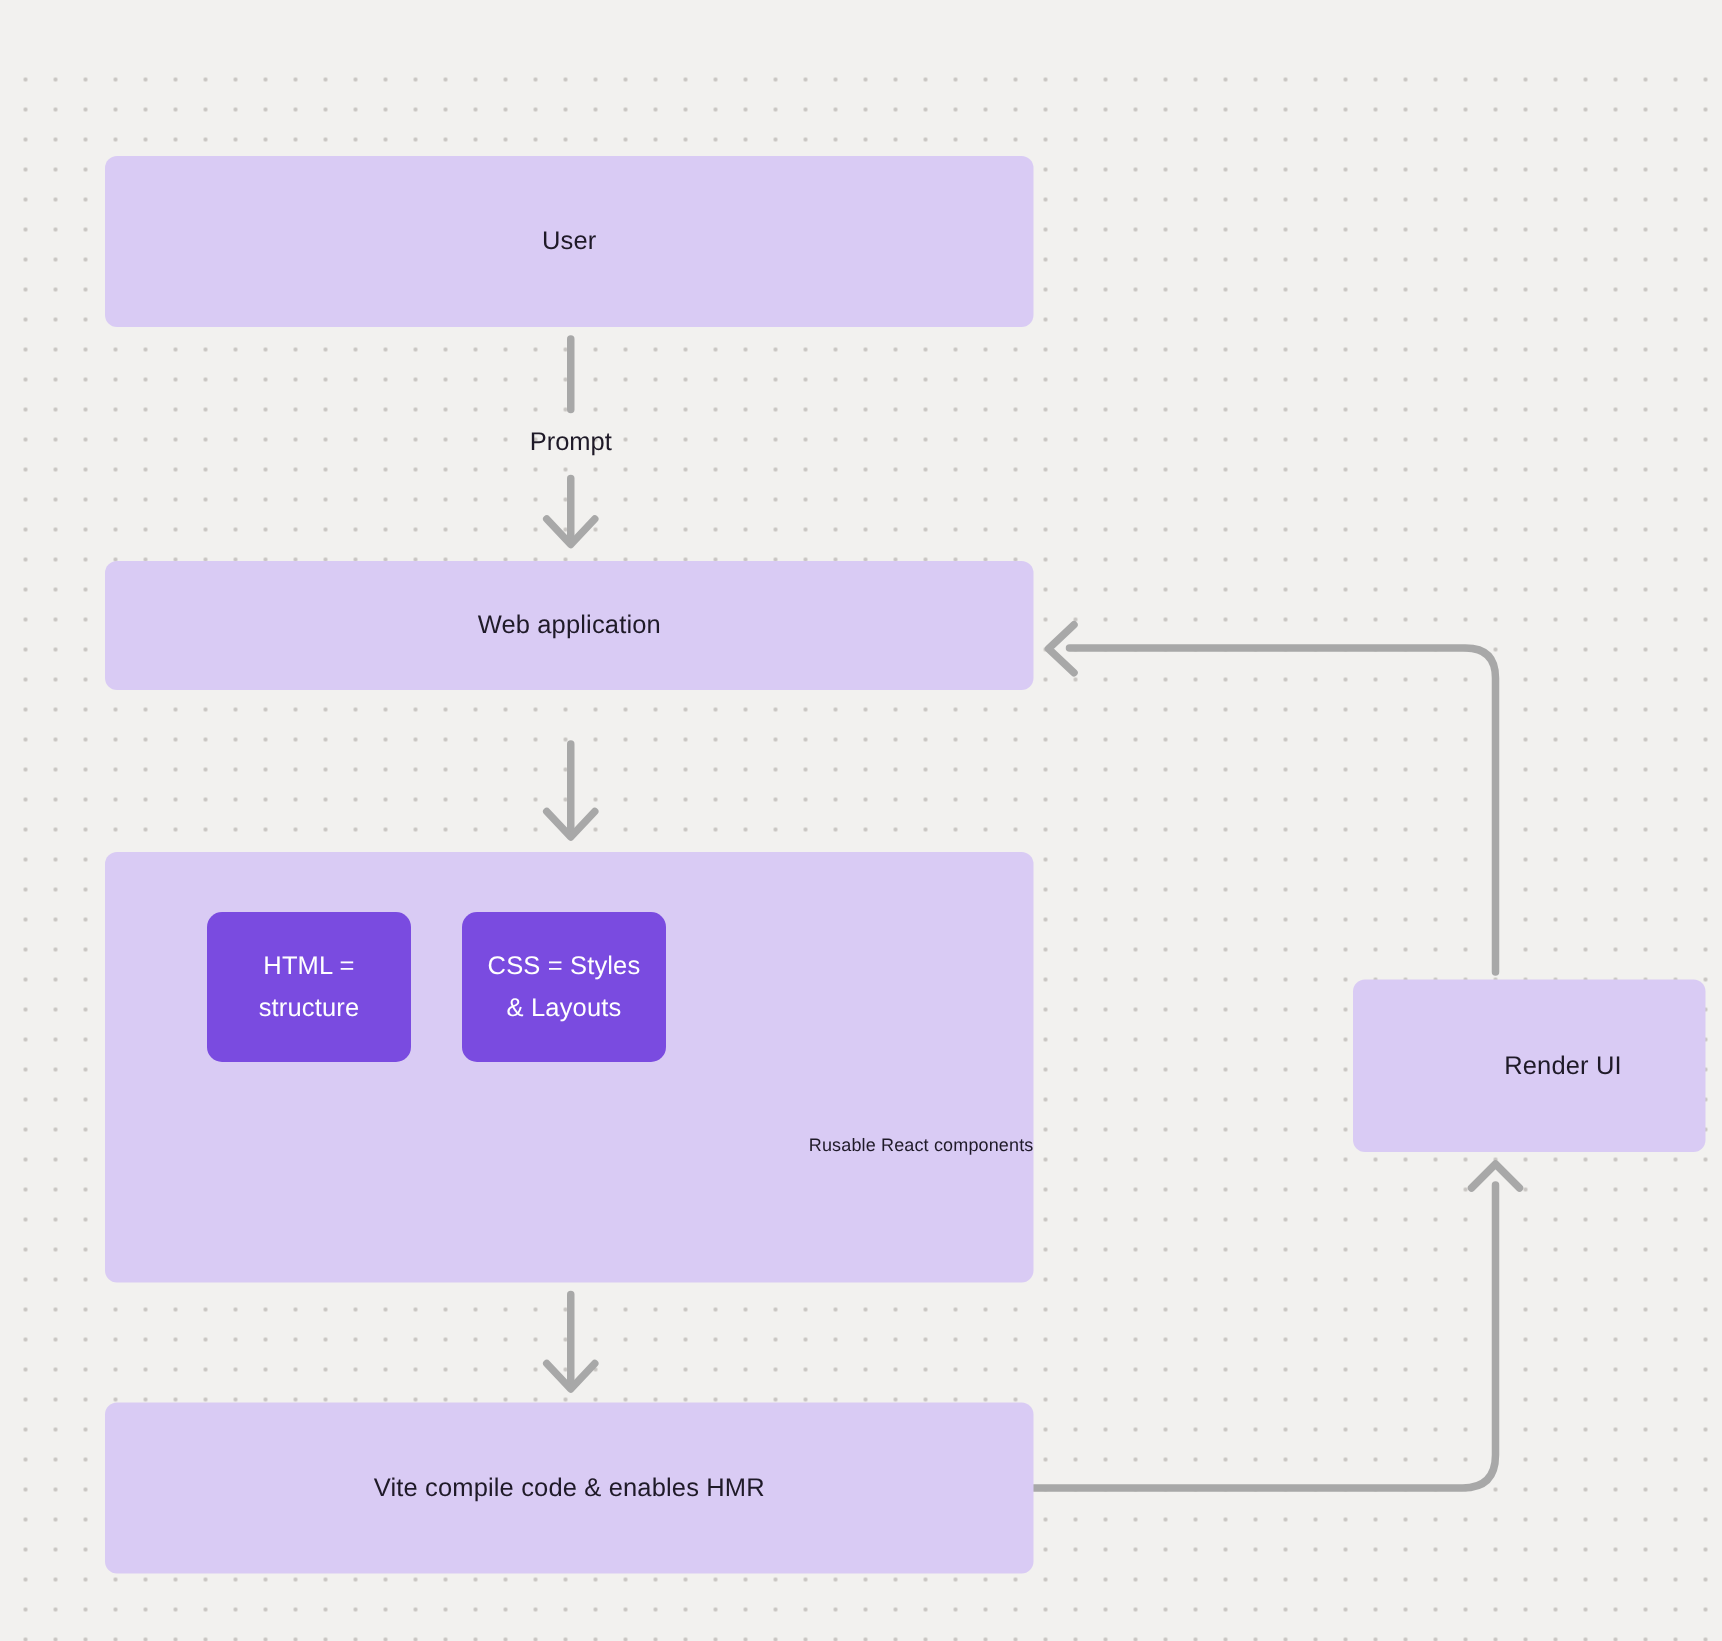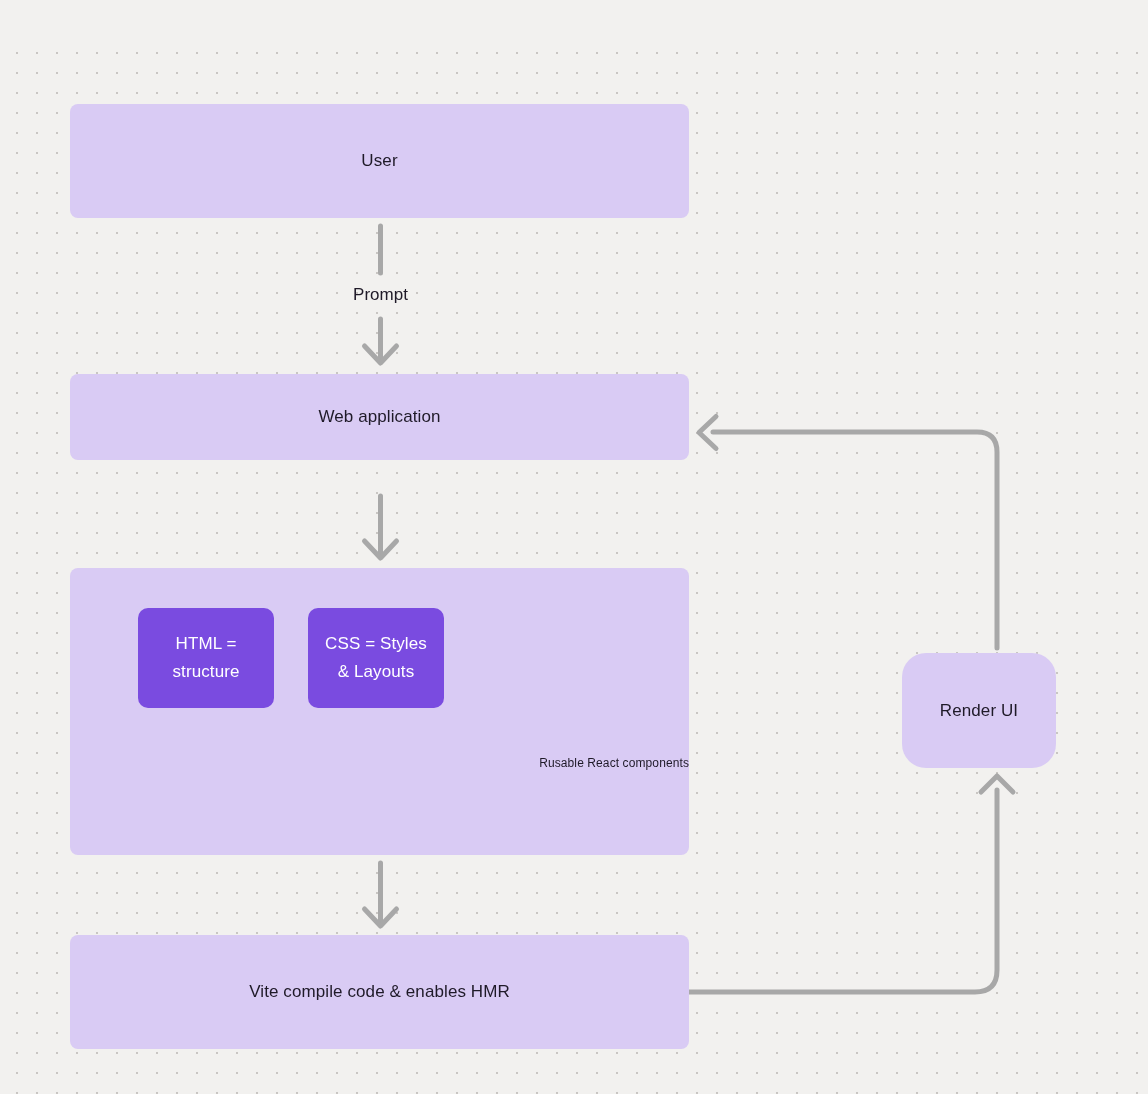--- a/index.html
+++ b/index.html
@@ -27,21 +27,21 @@
     justify-content: center;
     color: #1f1a28;
     font-size: 17px;
     font-weight: 400;
     letter-spacing: 0.1px;
   }
   .node-user            { left: 70px;  top: 64px;  width: 619px; height: 114px; }
   .node-webapp          { left: 70px;  top: 334px; width: 619px; height: 86px; }
   .node-container       { left: 70px;  top: 528px; width: 619px; height: 287px; display: block; }
   .node-vite            { left: 70px;  top: 895px; width: 619px; height: 114px; }
-  .node-renderui        { left: 902px; top: 613px; width: 154px; height: 115px; border-radius: 24px; }
+  .node-renderui        { left: 902px; top: 613px; width: 190px; height: 115px; border-radius: 8px; padding-left: 45px; }
   .component {
     position: absolute;
     top: 40px;
     width: 136px;
     height: 100px;
     background: #7a4be0;
     border-radius: 10px;
     display: flex;
     align-items: center;
     justify-content: center;

